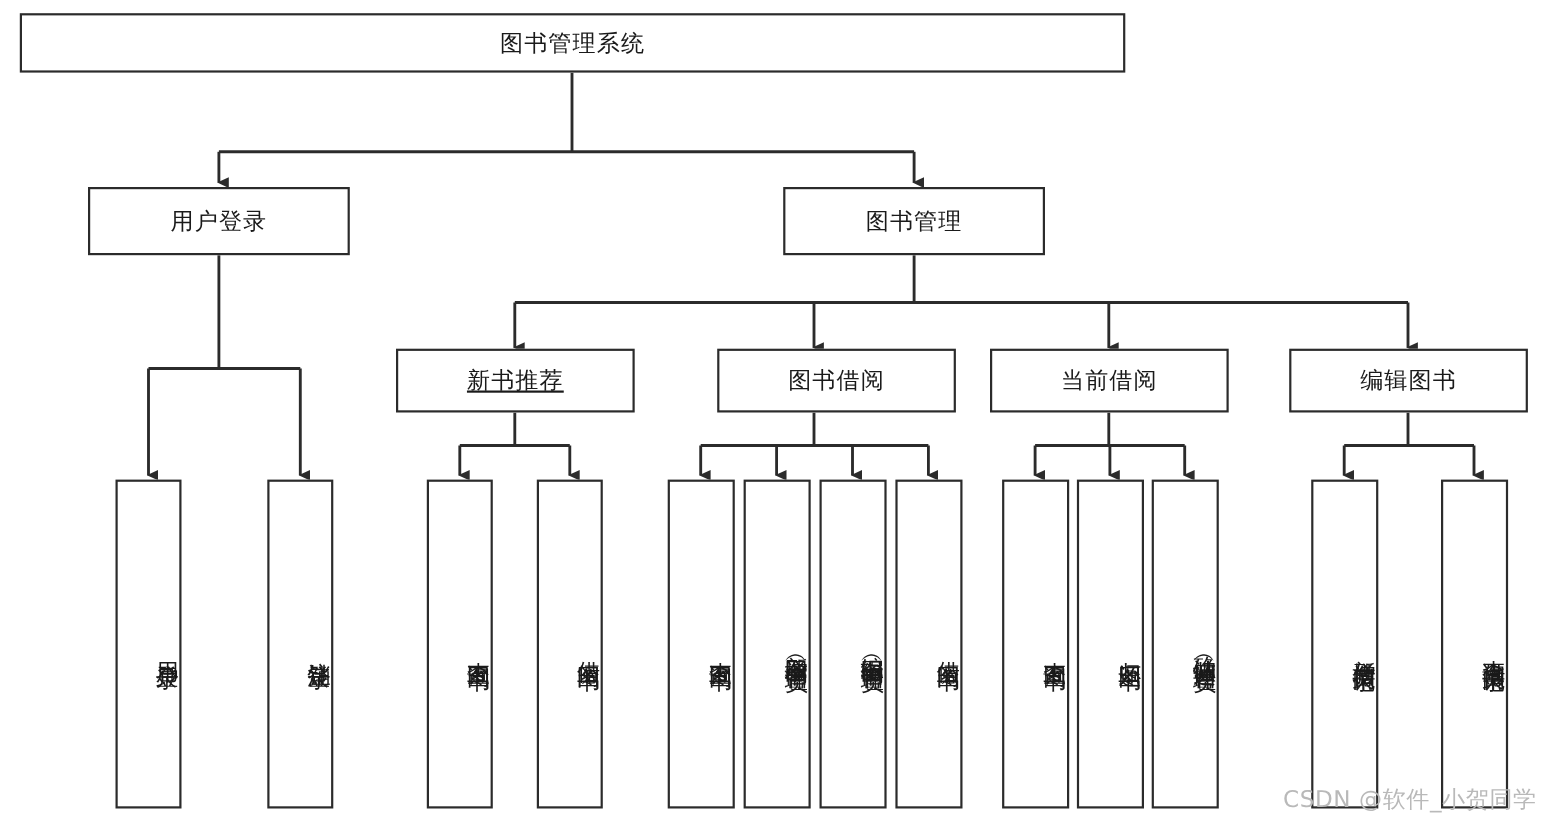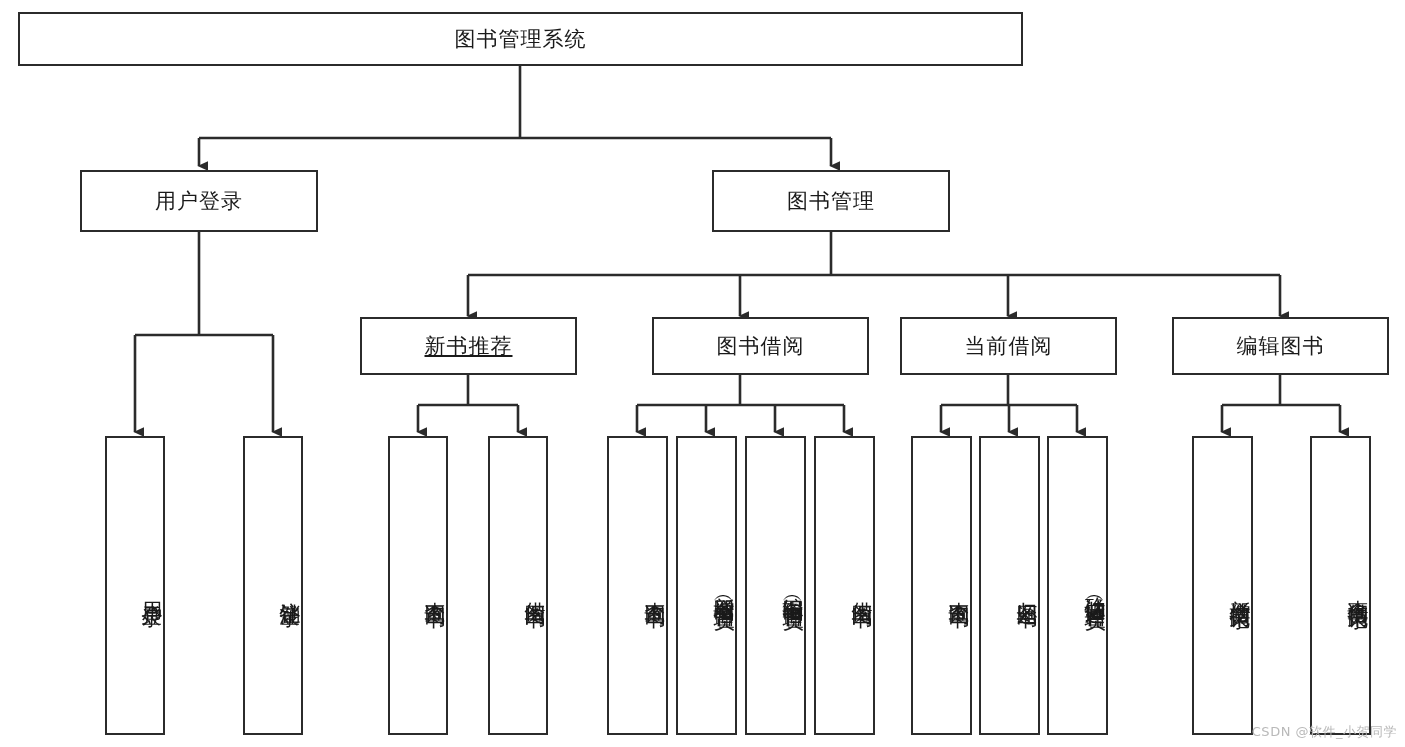--- a/index.html
+++ b/index.html
@@ -58,21 +58,21 @@
     white-space: pre;
   }
   .node.v .node-label {
     writing-mode: vertical-rl;
     text-orientation: upright;
   }
   #watermark {
     position: absolute;
     right: 8px;
     bottom: 6px;
-    font-size: 13px;
+    font-size: 21px;
     color: #b9b9b9;
     letter-spacing: 0.5px;
     user-select: none;
   }
 </style>
 </head>
 <body>
 
 <div id="canvas">
 

